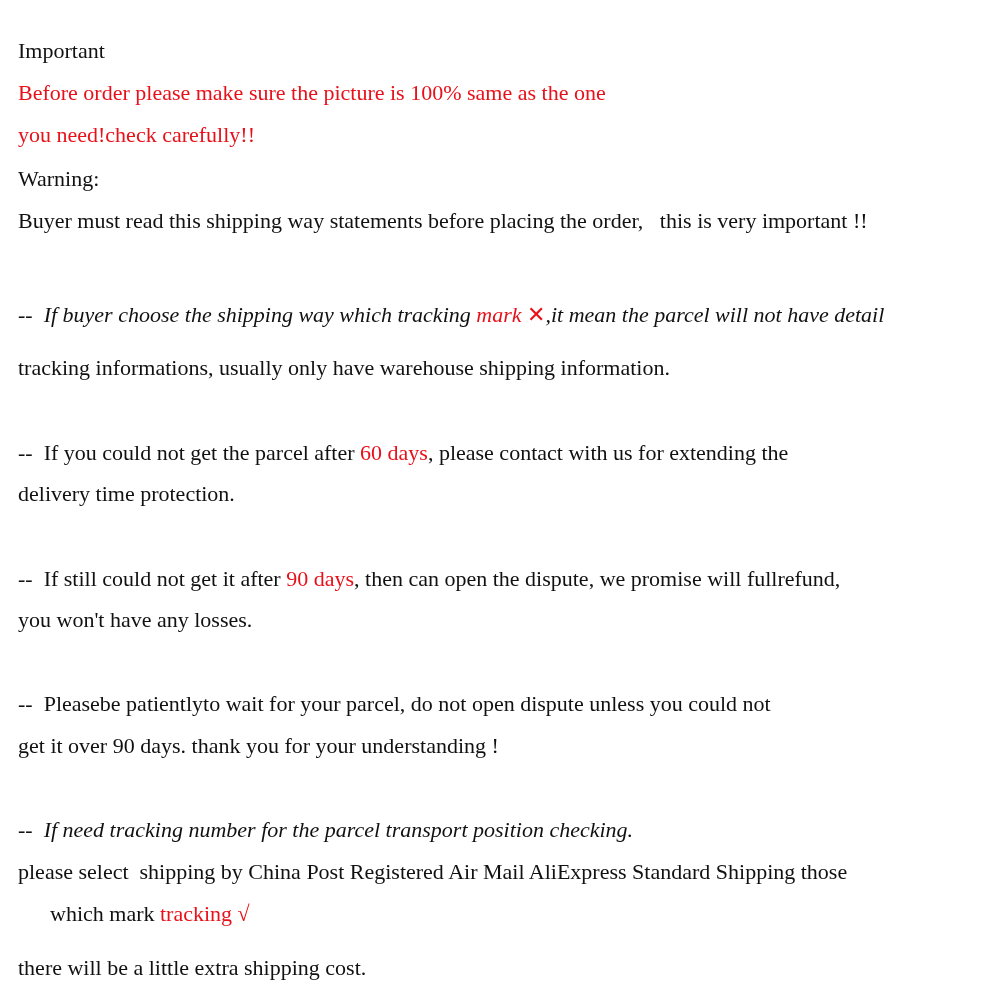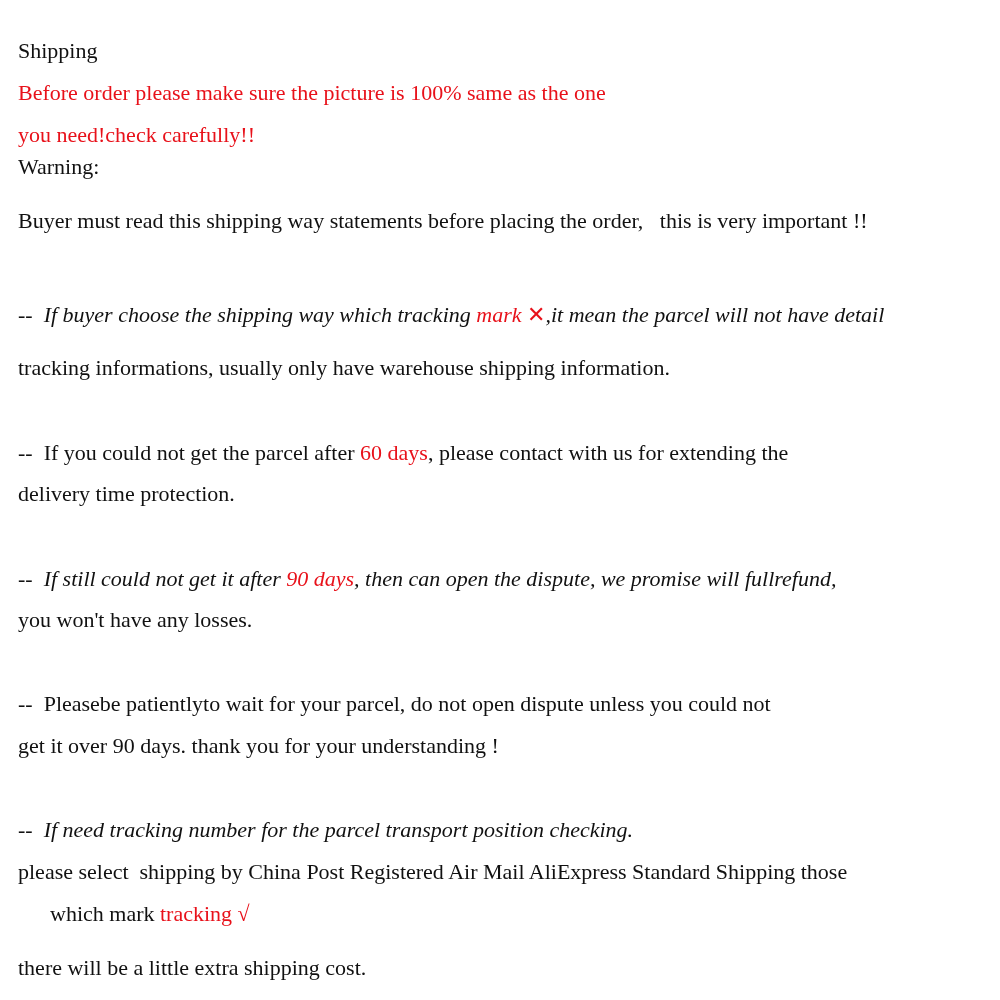--- a/index.html
+++ b/index.html
@@ -5,33 +5,33 @@
   html, body { margin: 0; padding: 0; background: #ffffff; }
   body { width: 1000px; height: 1000px; position: relative; overflow: hidden;
          font-family: "Liberation Serif", "DejaVu Serif", serif; color: #111111; }
   .line { position: absolute; left: 18px; font-size: 22px; line-height: 26px; white-space: pre; }
   .red { color: #e8111a; }
   .mark-x { font-family: "DejaVu Sans", sans-serif; font-size: 22px; }
 </style>
 </head>
 <body>
 
-<div class="line" style="top:38px;">Shipping</div>
+<div class="line" style="top:38px;">Important</div>
 <div class="line red" style="top:80px;">Before order please make sure the picture is 100% same as the one</div>
 <div class="line red" style="top:122px;">you need!check carefully!!</div>
-<div class="line" style="top:154px;">Warning:</div>
+<div class="line" style="top:166px;">Warning:</div>
 <div class="line" style="top:208px;">Buyer must read this shipping way statements before placing the order,   this is very important !!</div>
 
 <div class="line" style="top:302px;font-style:italic;"><span>--  If buyer choose the shipping way which tracking </span><span class="red">mark </span><span class="red mark-x">✕</span><span>,it mean the parcel will not have detail</span></div>
 <div class="line" style="top:355px;">tracking informations, usually only have warehouse shipping information.</div>
 
 <div class="line" style="top:440px;"><span>--  If you could not get the parcel after </span><span class="red">60 days</span><span>, please contact with us for extending the</span></div>
 <div class="line" style="top:481px;">delivery time protection.</div>
 
-<div class="line" style="top:566px;font-style:italic;"><span>--  If still could not get it after </span><span class="red">90 days</span><span>, then can open the dispute, we promise will fullrefund,</span></div>
+<div class="line" style="top:566px;"><span>--  If still could not get it after </span><span class="red">90 days</span><span>, then can open the dispute, we promise will fullrefund,</span></div>
 <div class="line" style="top:607px;">you won't have any losses.</div>
 
 <div class="line" style="top:691px;">--  Pleasebe patientlyto wait for your parcel, do not open dispute unless you could not</div>
 <div class="line" style="top:733px;">get it over 90 days. thank you for your understanding !</div>
 
 <div class="line" style="top:817px;font-style:italic;">--  If need tracking number for the parcel transport position checking.</div>
 <div class="line" style="top:859px;">please select  shipping by China Post Registered Air Mail AliExpress Standard Shipping those</div>
 <div class="line" style="top:901px;margin-left:32px;"><span>which mark </span><span class="red">tracking √</span></div>
 <div class="line" style="top:943px;margin-top:12px;">there will be a little extra shipping cost.</div>
 

